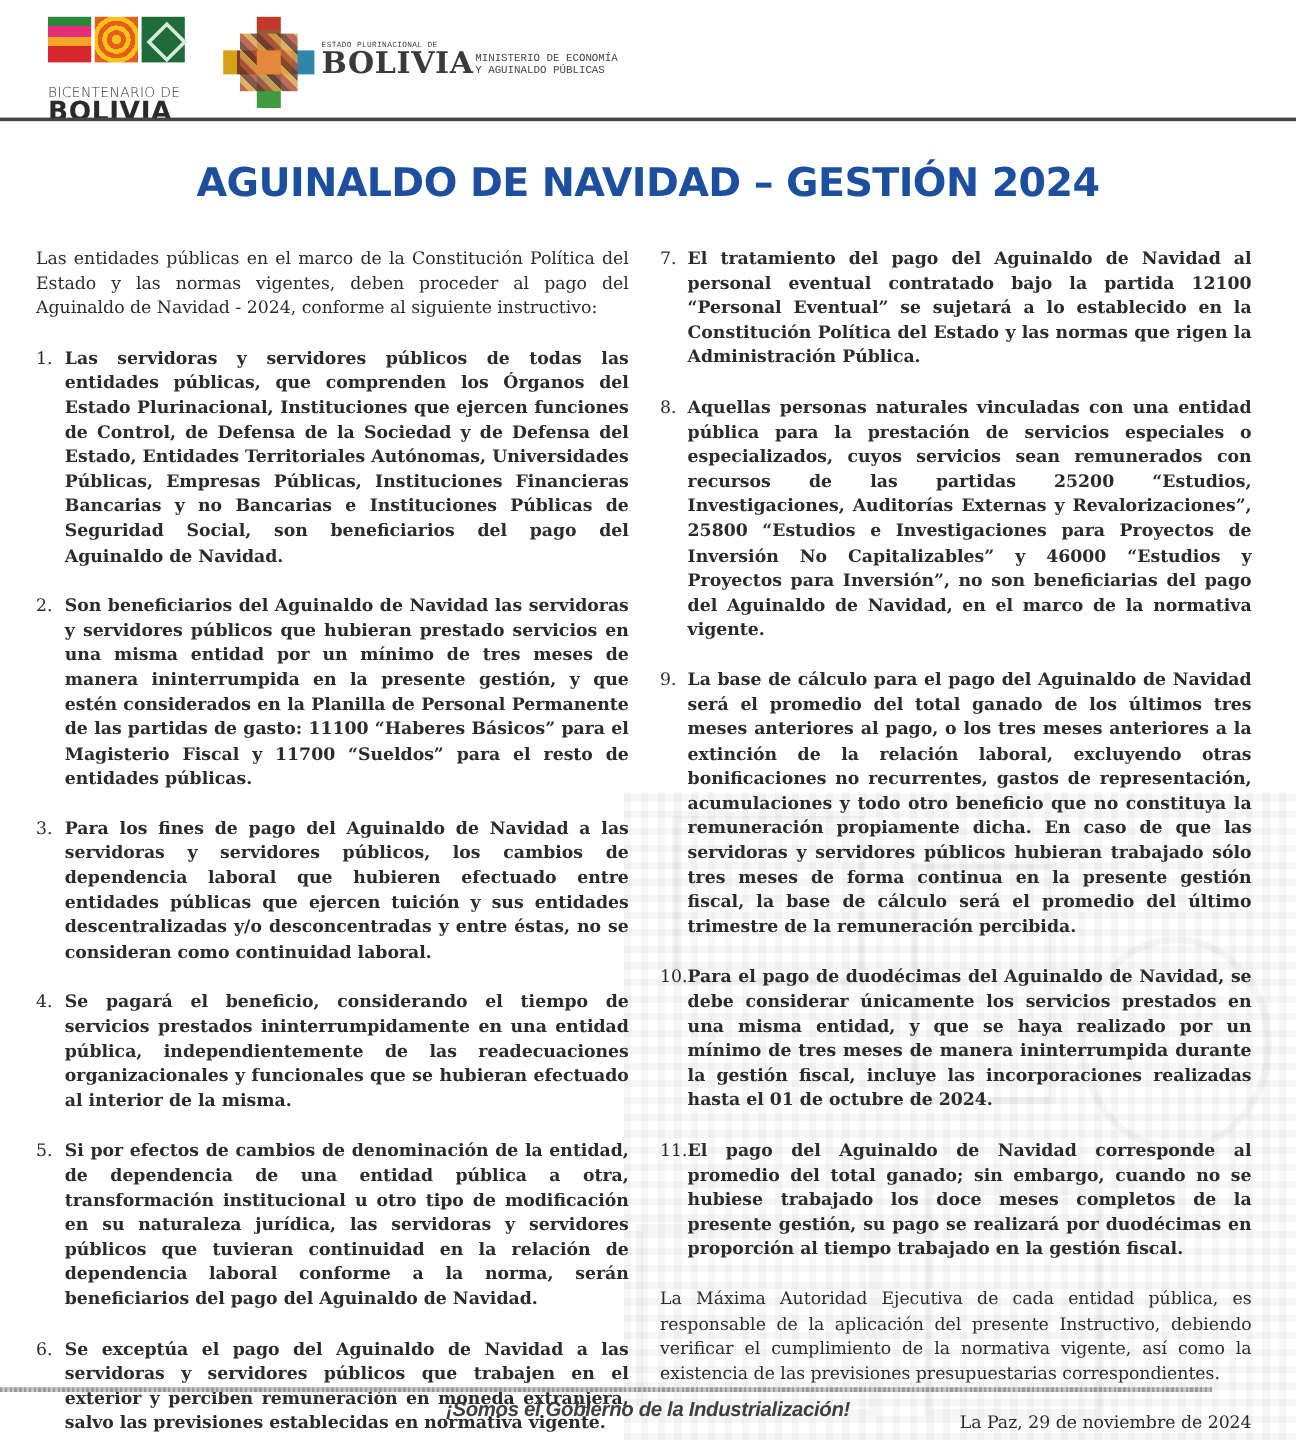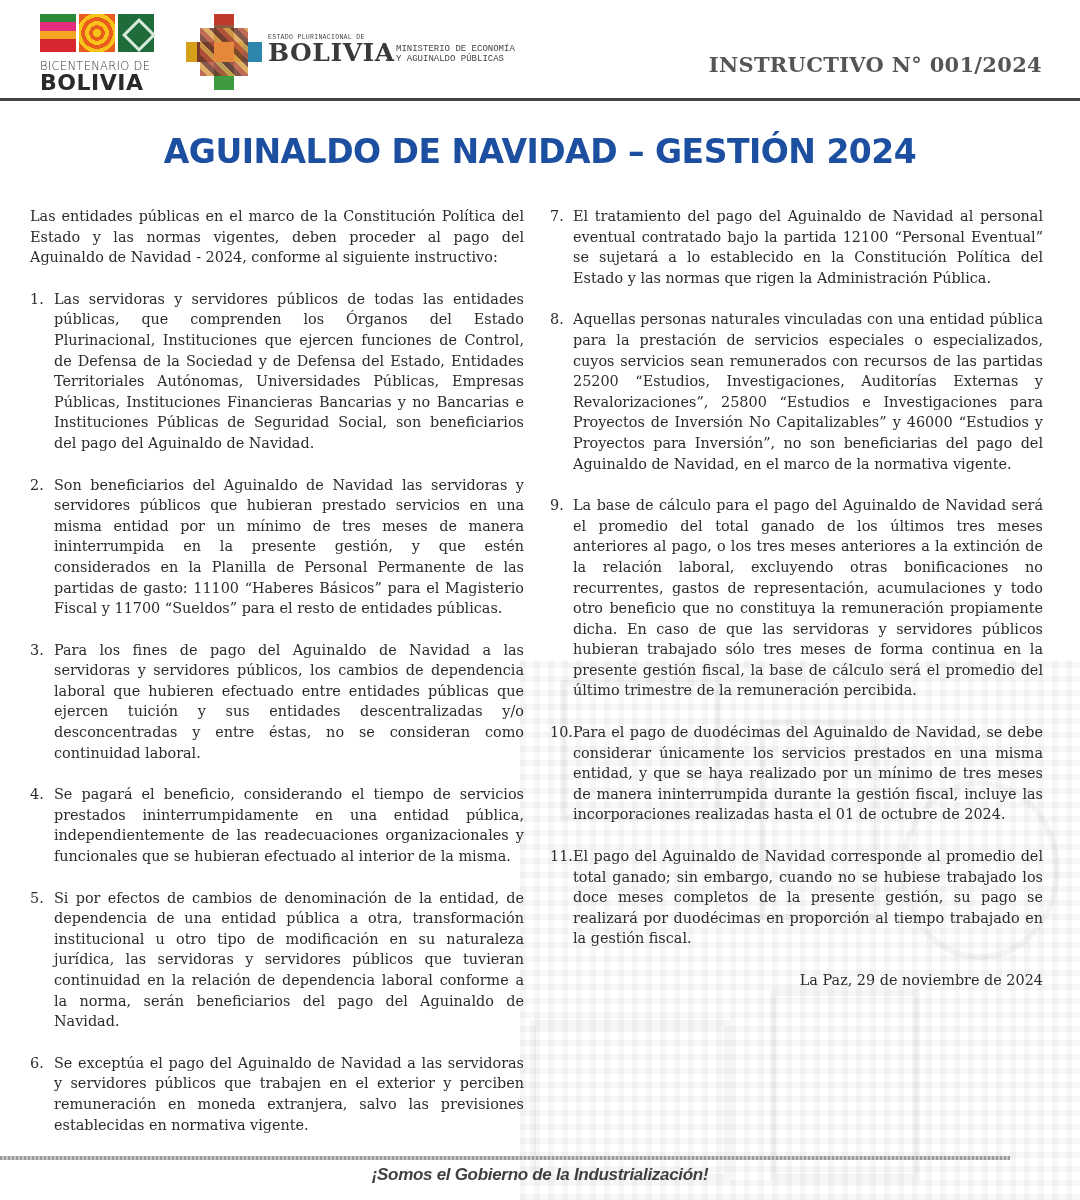--- a/index.html
+++ b/index.html
@@ -19,21 +19,21 @@
 
     
     .header { position: absolute; left: 0; top: 0; width: 1080px; height: 100px; }
     .bicent { position: absolute; left: 40px; top: 14px; width: 118px; }
     .bicent .tiles { display: flex; gap: 3px; height: 38px; }
     .bicent .tile { width: 36px; height: 38px; }
     .tile-a { background: linear-gradient(180deg, #2a8a3a 0 20%, #e62e7d 20% 45%, #f5a623 45% 65%, #d7262e 65% 100%); }
     .tile-b { background: radial-gradient(circle, #f7c21a 0 15%, #e85d1c 15% 30%, #f7c21a 30% 45%, #e85d1c 45% 60%, #f7c21a 60% 75%, #e85d1c 75%); }
     .tile-c { background: #1f6b3a; position: relative; }
     .tile-c::after { content: ""; position: absolute; left: 9px; top: 9px; width: 18px; height: 18px; border: 3px solid #d8eadb; transform: rotate(45deg); }
-    .bicent .line1 { font-family: "DejaVu Sans", sans-serif; font-size: 11.5px; color: #333; letter-spacing: 0.3px; margin-top: 7px; font-weight: 300; }
+    .bicent .line1 { font-family: "DejaVu Sans", sans-serif; font-size: 11.5px; color: #333; letter-spacing: 0.3px; margin-top: 18px; font-weight: 300; }
     .bicent .line2 { font-family: "DejaVu Sans", sans-serif; font-size: 22px; font-weight: bold; color: #2a2a2a; line-height: 20px; letter-spacing: 0.5px; }
 
     .chakana { position: absolute; left: 186px; top: 14px; width: 76px; height: 76px; }
     .chakana .c { position: absolute; }
 
     .estado { position: absolute; left: 268px; top: 34px; }
     .estado .small { font-family: Liberation Mono, monospace; font-size: 6.5px; color: #444; letter-spacing: 0.3px; }
     .estado .big { font-family: "DejaVu Serif", serif; font-size: 25px; font-weight: bold; color: #3a3a3a; line-height: 24px; letter-spacing: 0.5px; }
 
     .ministerio { position: absolute; left: 396px; top: 44px; font-family: Liberation Mono, monospace; font-size: 9px; color: #444; line-height: 10px; }
@@ -46,21 +46,21 @@
     .title { position: absolute; left: 0; top: 132px; width: 1080px; text-align: center; font-family: "DejaVu Sans", sans-serif; font-weight: bold; font-size: 33px; color: #1c4fa0; letter-spacing: -0.5px; }
 
     
     .col { position: absolute; font-size: 14.4px; line-height: 20.6px; text-align: justify; color: #2b2b2b; margin-top: 13px; }
     .col-left { left: 30px; top: 193px; width: 494px; }
     .col-right { left: 550px; top: 193px; width: 493px; }
 
     .para { margin-bottom: 21px; }
     .item { display: flex; margin-bottom: 21px; }
     .item .num { flex: 0 0 24px; }
-    .item .txt { flex: 1; text-align: justify; }
+    .item .txt { flex: 1; text-align: justify; font-weight: bold; }
     .col-right .item .num { flex: 0 0 23px; }
 
     .date { text-align: right; margin-top: 10px; }
 
     
     .footer-rule { position: absolute; left: 0; top: 1156px; width: 1010px; height: 4px;
       background: repeating-linear-gradient(90deg, #9a9a9a 0 2px, #c8c8c8 2px 4px); }
     .slogan { position: absolute; left: 0; top: 1165px; width: 1080px; text-align: center; font-family: Liberation Sans, sans-serif; font-style: italic; font-weight: bold; font-size: 17px; color: #404040; letter-spacing: -0.3px; }
   </style>
 </head>
@@ -95,21 +95,20 @@
   <div class="estado">
     <div class="small">ESTADO PLURINACIONAL DE</div>
     <div class="big">BOLIVIA</div>
   </div>
 
   <div class="ministerio">
     <div>MINISTERIO DE ECONOMÍA</div>
     <div>Y AGUINALDO PÚBLICAS</div>
   </div>
 
-  <div class="instructivo">INSTRUCTIVO N° 001/2024</div>
   <div class="header-rule"></div>
 </header>
 
 <h1 class="title">AGUINALDO DE NAVIDAD – GESTIÓN 2024</h1>
 
 <section class="col col-left">
   <p class="para">Las entidades públicas en el marco de la Constitución Política del Estado y las normas vigentes, deben proceder al pago del Aguinaldo de Navidad - 2024, conforme al siguiente instructivo:</p>
 
   <div class="item">
     <span class="num">1.</span>
@@ -152,17 +151,18 @@
   </div>
   <div class="item">
     <span class="num">10.</span>
     <span class="txt">Para el pago de duodécimas del Aguinaldo de Navidad, se debe considerar únicamente los servicios prestados en una misma entidad, y que se haya realizado por un mínimo de tres meses de manera ininterrumpida durante la gestión fiscal, incluye las incorporaciones realizadas hasta el 01 de octubre de 2024.</span>
   </div>
   <div class="item">
     <span class="num">11.</span>
     <span class="txt">El pago del Aguinaldo de Navidad corresponde al promedio del total ganado; sin embargo, cuando no se hubiese trabajado los doce meses completos de la presente gestión, su pago se realizará por duodécimas en proporción al tiempo trabajado en la gestión fiscal.</span>
   </div>
 
+  <p class="para">La Máxima Autoridad Ejecutiva de cada entidad pública, es responsable de la aplicación del presente Instructivo, debiendo verificar el cumplimiento de la normativa vigente, así como la existencia de las previsiones presupuestarias correspondientes.</p>
   <p class="date">La Paz, 29 de noviembre de 2024</p>
 </section>
 
 <div class="footer-rule"></div>
 <div class="slogan">¡Somos el Gobierno de la Industrialización!</div>
 
 </body></html>

